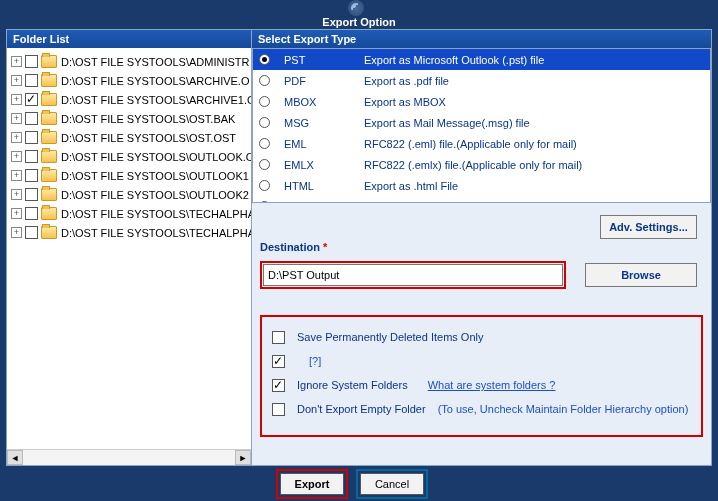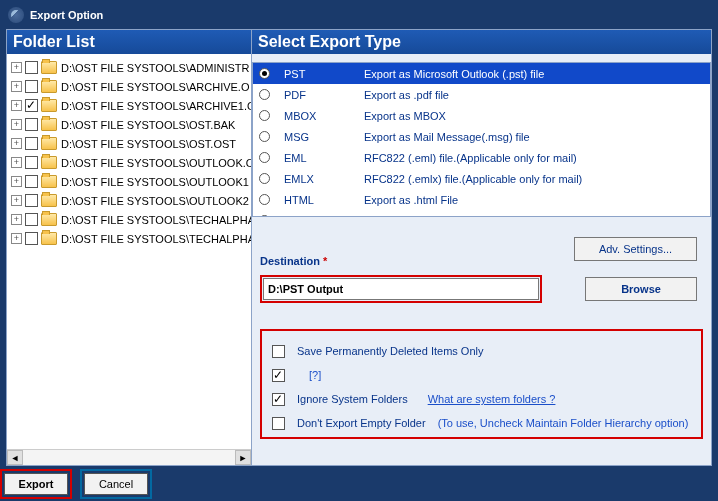--- a/index.html
+++ b/index.html
@@ -1,58 +1,58 @@
 <!DOCTYPE html>
 <html><head>
 <meta charset="utf-8">
 <style>
   * { box-sizing: border-box; margin: 0; padding: 0; font-family: "Segoe UI", Tahoma, sans-serif; font-size: 11px; }
   body { width: 718px; height: 501px; background: #1a3a6b; overflow: hidden; }
-  .titlebar { height: 29px; background: #1a3a6b; color: #fff; font-weight: bold; font-size: 12px; display: flex; align-items: center; padding: 0 8px; }
+  .titlebar { height: 29px; background: #1a3a6b; color: #fff; font-weight: bold; font-size: 12px; display: flex; align-items: center; padding: 0 8px; flex-direction: column; }
   .title-icon { width: 16px; height: 16px; margin-right: 6px; background: radial-gradient(#4a6a9a, #2a4a7a); border-radius: 50%; position: relative; }
   .title-icon::after { content: ""; position:absolute; width:10px; height:10px; top:3px; left:3px; background: linear-gradient(135deg,#9abada 40%, transparent 40%); border-radius:50%;}
   .content { position: absolute; top: 29px; left: 6px; right: 6px; bottom: 35px; background: #e8eef7; border: 1px solid #8ca3c8; display: flex; }
-  .panel-header { background: linear-gradient(#1f5bb5, #164a99); color: #fff; font-weight: bold; font-size: 16px; padding: 3px 6px; }
+  .panel-header { background: linear-gradient(#1f5bb5, #164a99); color: #fff; font-weight: bold; font-size: 11px; padding: 3px 6px; }
   .left-panel { width: 245px; border-right: 1px solid #8ca3c8; display: flex; flex-direction: column; background:#fff; }
   .folder-tree { flex: 1; overflow: auto; padding: 4px 0 4px 4px; background:#fff; white-space: nowrap; }
   .tree-row { display: flex; align-items: center; height: 19px; }
   .expander { width: 11px; height: 11px; border: 1px solid #888; color:#555; font-size: 9px; line-height: 9px; text-align: center; margin-right: 3px; cursor: pointer; flex: none;}
   .chk { width: 13px; height: 13px; border: 1px solid #555; margin-right: 3px; cursor: pointer; flex: none; position: relative; background:#fff;}
   .chk.checked::after { content: "✓"; position: absolute; top: -2px; left: 0px; font-size: 12px; color: #000; }
   .folder-icon { width: 16px; height: 13px; background: linear-gradient(#ffe9a8,#f7c24b); border:1px solid #c99a2c; border-radius: 1px; margin-right: 4px; flex: none; position: relative;}
   .folder-icon::before { content:""; position:absolute; top:-3px; left:0; width:6px; height:3px; background:#f7c24b; border:1px solid #c99a2c; border-bottom:none;}
   .tree-label { color: #000; }
   .hscroll { height: 16px; background: #efefef; border-top:1px solid #ccc; display:flex; align-items:center; }
   .hscroll .arrow { width:16px; height:100%; background:#e0e0e0; border:1px solid #bbb; text-align:center; font-size:9px; line-height:14px; cursor:pointer;}
   .hscroll .track { flex:1; height:100%; background:#f4f4f4; }
 
   .right-panel { flex: 1; display: flex; flex-direction: column; position: relative;}
-  .export-list { height: 155px; border: 1px solid #8ca3c8; margin: 8px 0 0 0; overflow-y: scroll; background:#fff;}
+  .export-list { height: 155px; border: 1px solid #8ca3c8; margin: 0 0 0 0; overflow-y: scroll; background:#fff;}
   .export-row { display: flex; align-items: center; height: 21px; padding: 0 6px; cursor: pointer; color:#08348a;}
   .export-row.selected { background: #1149c9; color: #fff; }
   .radio { width: 11px; height: 11px; border: 1px solid #555; border-radius: 50%; margin-right: 14px; flex: none; position:relative; background:#fff;}
   .radio.sel::after { content:""; position:absolute; top:2px; left:2px; width:5px; height:5px; border-radius:50%; background:#000;}
   .fmt { width: 80px; }
   .desc { flex: 1; }
 
   .lower { flex: 1; background: #e8eef7; padding: 6px 8px 8px 8px; position: relative; color:#08348a;}
-  .adv-btn { position: absolute; top: 20px; right: 14px; width: 123px; height: 24px; background: #f2f2f2; border: 1px solid #777; font-weight:normal; cursor:pointer; color:#08348a;}
+  .adv-btn { position: absolute; top: 12px; right: 14px; width: 97px; height: 24px; background: #f2f2f2; border: 1px solid #777; font-weight:bold; cursor:pointer; color:#08348a;}
   .dest-label { margin-top: 32px; font-weight:bold;}
   .dest-label .req { color: #c00; }
   .dest-row { display: flex; align-items: center; margin-top: 8px; gap: 10px;}
   .dest-input-wrap { border: 2px solid #d40000; padding: 1px; }
-  .dest-input { width: 276px; height: 22px; border: 1px solid #777; padding: 8px 4px; font-weight:bold; color:#000;}
+  .dest-input { width: 300px; height: 22px; border: 1px solid #777; padding: 8px 4px; font-weight:normal; color:#000;}
   .browse-btn { width: 112px; height: 24px; background:#f2f2f2; border:1px solid #777; font-weight:bold; margin-left:auto; margin-right:6px; cursor:pointer; color:#08348a;}
-  .opts-box { border: 2px solid #d40000; margin-top: 26px; padding: 8px 10px 2px 10px; }
+  .opts-box { border: 2px solid #d40000; margin-top: 26px; padding: 8px 10px 14px 10px; }
   .opt-row { display:flex; align-items:center; height: 24px; gap: 8px; color:#08348a;}
   .opt-row .chk { margin-right: 4px; }
   .hint { color: #1b4fc9; margin-left: 4px; }
   .link { color: #1b4fc9; text-decoration: underline; cursor: pointer; margin-left: 12px;}
 
-  .footer { position: absolute; left: 0; right: 0; bottom: 0; height: 35px; background: #1a3a6b; display:flex; align-items:center; justify-content:flex-start; padding-right: 14px; gap: 8px;}
+  .footer { position: absolute; left: 0; right: 0; bottom: 0; height: 35px; background: #1a3a6b; display:flex; align-items:center; justify-content:center; padding-right: 14px; gap: 8px;}
   .fbtn-wrap-hl { border: 2px solid #d40000; padding: 2px; }
   .fbtn { width: 64px; height: 22px; background: #f2f2f2; border: 1px solid #555; cursor: pointer; font-size:11px;}
   .fbtn-wrap-plain { border: 2px solid #0369a1; padding: 2px; }
 
   
   .export-list::-webkit-scrollbar { width: 16px; }
   .export-list::-webkit-scrollbar-thumb { background:#c7c7c7; border:1px solid #888;}
   .export-list::-webkit-scrollbar-track { background:#efefef;}
 </style>
 </head>

